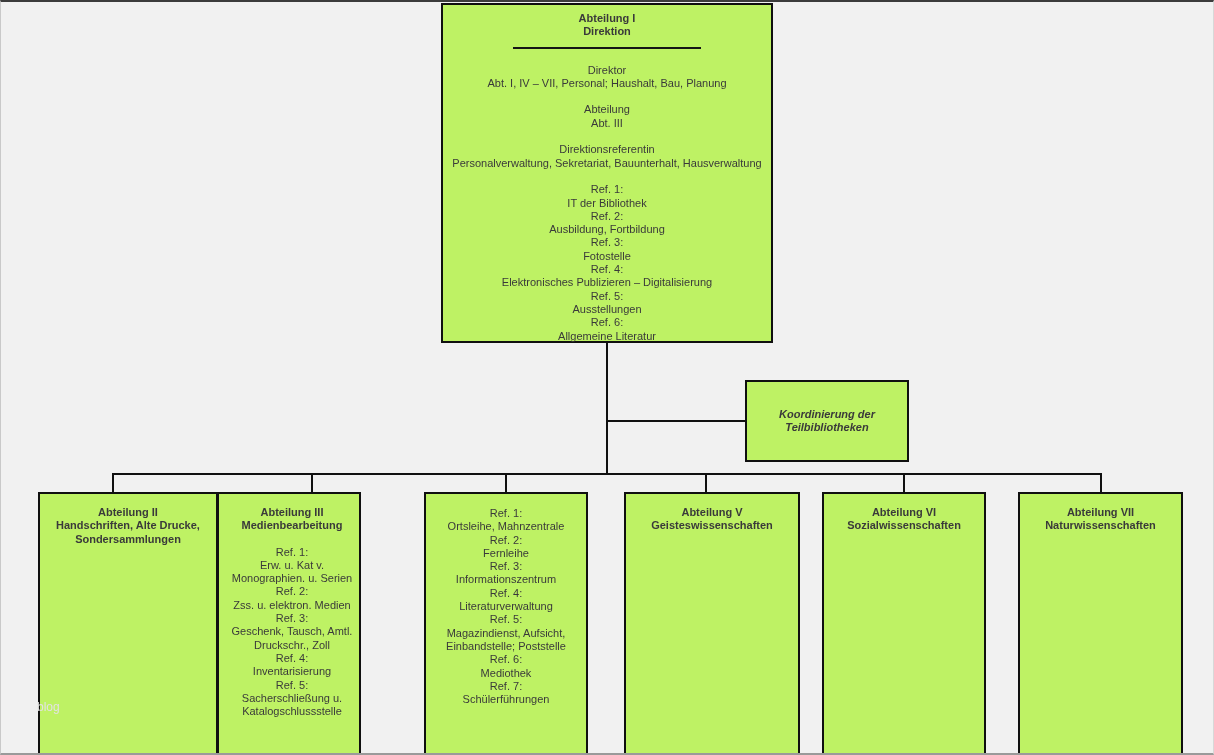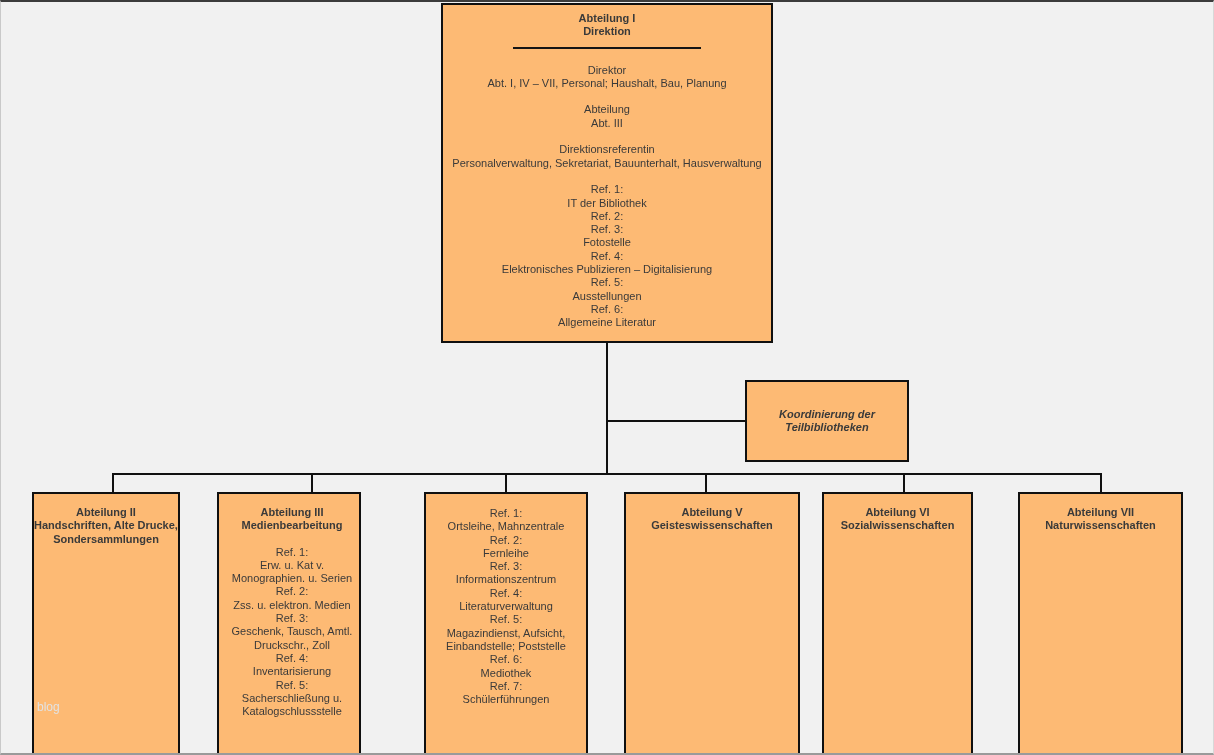--- a/index.html
+++ b/index.html
@@ -12,21 +12,21 @@
     font-family: "Liberation Sans", sans-serif;
     color: #3a3a3a;
     overflow: hidden;
     border-top: 2px solid #3c3c3c;
     border-bottom: 2px solid #9a9a9a;
     border-left: 1px solid #c9c9c9;
     border-right: 1px solid #d8d8d8;
   }
   .box {
     position: absolute;
-    background: #fdba74;
+    background: #bef264;
     border: 2px solid #101010;
     text-align: center;
     z-index: 2;
   }
   .ln { font-size: 11px; line-height: 13.3px; white-space: nowrap; }
   .ln.b { font-weight: normal; }
   .title .ln { font-weight: bold; }
 
   
   #root-box { left: 440px; top: 1px; width: 332px; height: 340px; }
@@ -41,25 +41,25 @@
   
   #coord-box {
     left: 744px; top: 378px; width: 164px; height: 82px;
     display: flex; flex-direction: column; justify-content: center; font-style: italic;
   }
 
   
   .dept { top: 490px; height: 263px; }
   .dept .title { padding-top: 12px; }
   .dept .body { margin-top: 13px; }
-  #dept-1 { left: 31px;   width: 148px; }
+  #dept-1 { left: 37px;   width: 180px; }
   #dept-2 { left: 216px;  width: 144px; padding-left: 6px; }
   #dept-3 { left: 423px;  width: 164px; }
   #dept-4 { left: 623px;  width: 176px; text-align: center; }
-  #dept-5 { left: 821px;  width: 151px; }
+  #dept-5 { left: 821px;  width: 164px; }
   #dept-6 { left: 1017px; width: 165px; }
 
   
   .conn { position: absolute; background: #101010; z-index: 1; }
   #conn-root-drop { left: 605px; top: 341px; width: 2px; height: 132px; }
   #conn-coord     { left: 607px; top: 418px; width: 137px; height: 2px; }
   #conn-rail      { left: 111px; top: 471px; width: 990px; height: 2px; }
   .stub { top: 471px; width: 2px; height: 19px; }
   #stub-1 { left: 111px; }
   #stub-2 { left: 310px; }
@@ -103,20 +103,21 @@
         <div class="ln">&nbsp;</div>
         <div class="ln b">Abteilung</div>
         <div class="ln">Abt. III</div>
         <div class="ln">&nbsp;</div>
         <div class="ln b">Direktionsreferentin</div>
         <div class="ln">Personalverwaltung, Sekretariat, Bauunterhalt, Hausverwaltung</div>
         <div class="ln">&nbsp;</div>
         <div class="ln">Ref. 1:</div>
         <div class="ln">IT der Bibliothek</div>
         <div class="ln">Ref. 2:</div>
+        <div class="ln">Ausbildung, Fortbildung</div>
         <div class="ln">Ref. 3:</div>
         <div class="ln">Fotostelle</div>
         <div class="ln">Ref. 4:</div>
         <div class="ln">Elektronisches Publizieren – Digitalisierung</div>
         <div class="ln">Ref. 5:</div>
         <div class="ln">Ausstellungen</div>
         <div class="ln">Ref. 6:</div>
         <div class="ln">Allgemeine Literatur</div>
       </div>
   </div>

